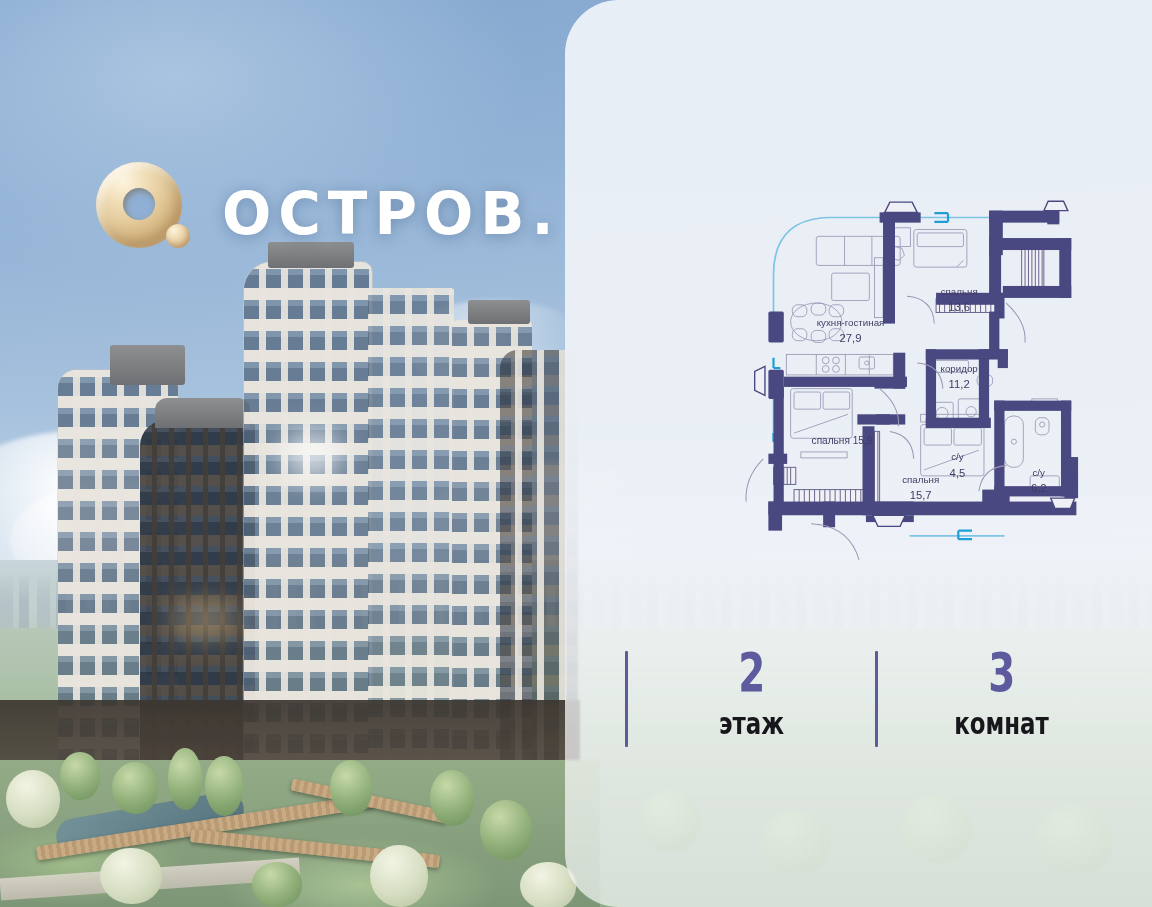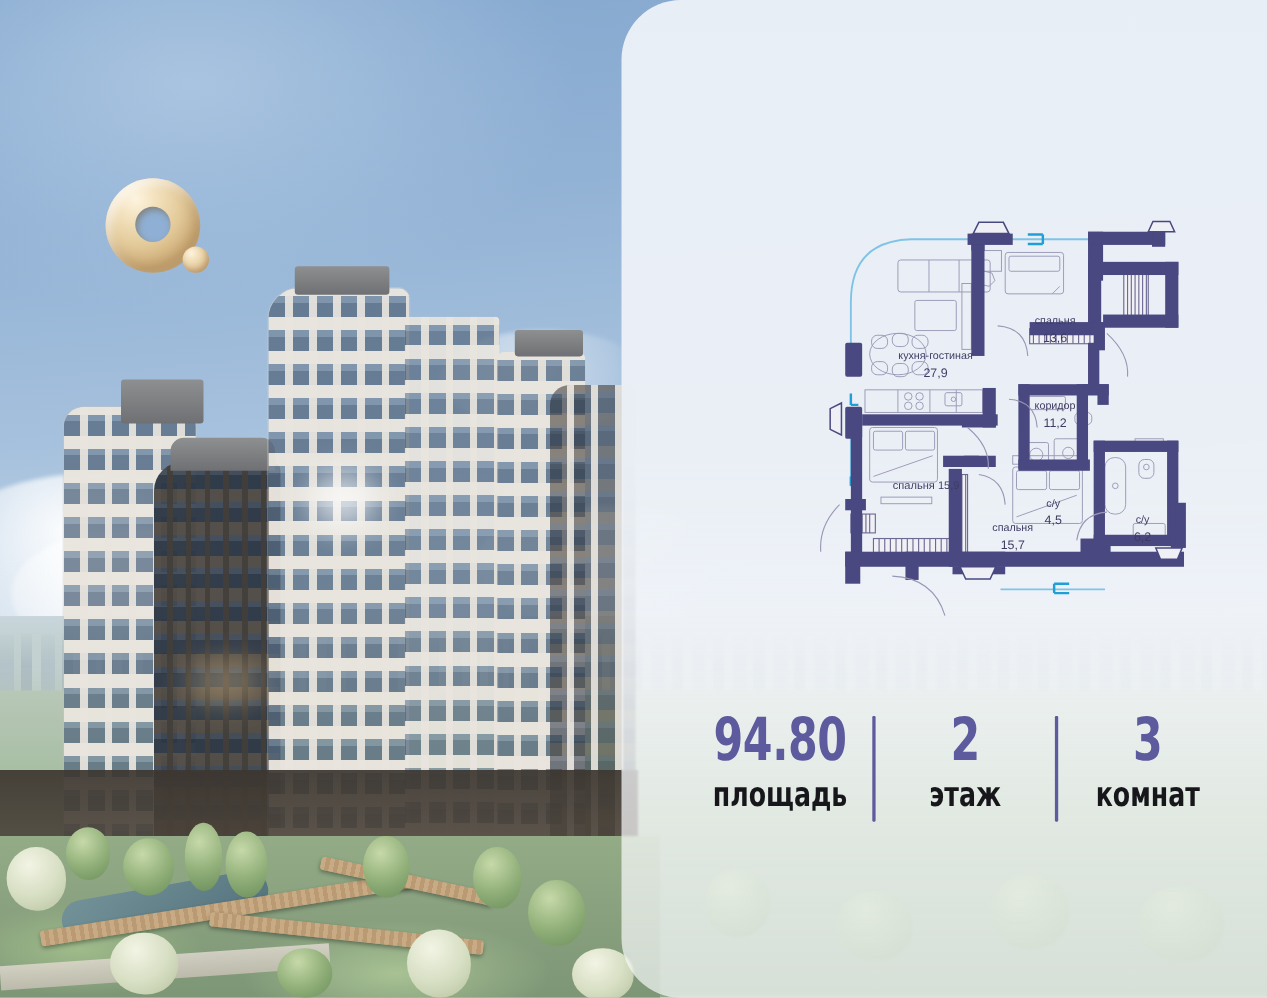--- a/index.html
+++ b/index.html
@@ -278,20 +278,21 @@
   <div class="tree" style="left:900px; top:795px; width:72px; height:68px; opacity:.45;"></div>
   <div class="tree" style="left:1035px; top:805px; width:78px; height:70px; opacity:.45;"></div>
 </div>
 
 <div id="logo">
   <div id="logo-mark">
     <div class="torus-outer"></div>
     <div class="torus-hole"></div>
     <div class="torus-dot"></div>
   </div>
+  <div id="logo-text">ОСТРОВ.</div>
 </div>
 
 <div id="info-card">
 
   <div id="floorplan-wrap">
     <svg id="floorplan" viewBox="0 0 540 450" xmlns="http://www.w3.org/2000/svg">
       <defs>
         <g id="striphatch"></g>
       </defs>
 
@@ -519,24 +520,20 @@
         <text class="fp-label num" x="300" y="367">15,7</text>
 
         <text class="fp-label" x="438" y="340">с/у</text>
         <text class="fp-label num" x="438" y="359">6,2</text>
       </g>
     </svg>
   </div>
 
   <div id="stats">
 
-    <div class="stat">
-      <div class="value">94.80</div>
-      <div class="label">площадь</div>
-    </div>
 
     <div class="divider"></div>
 
     <div class="stat">
       <div class="value">2</div>
       <div class="label">этаж</div>
     </div>
 
     <div class="divider"></div>
 

